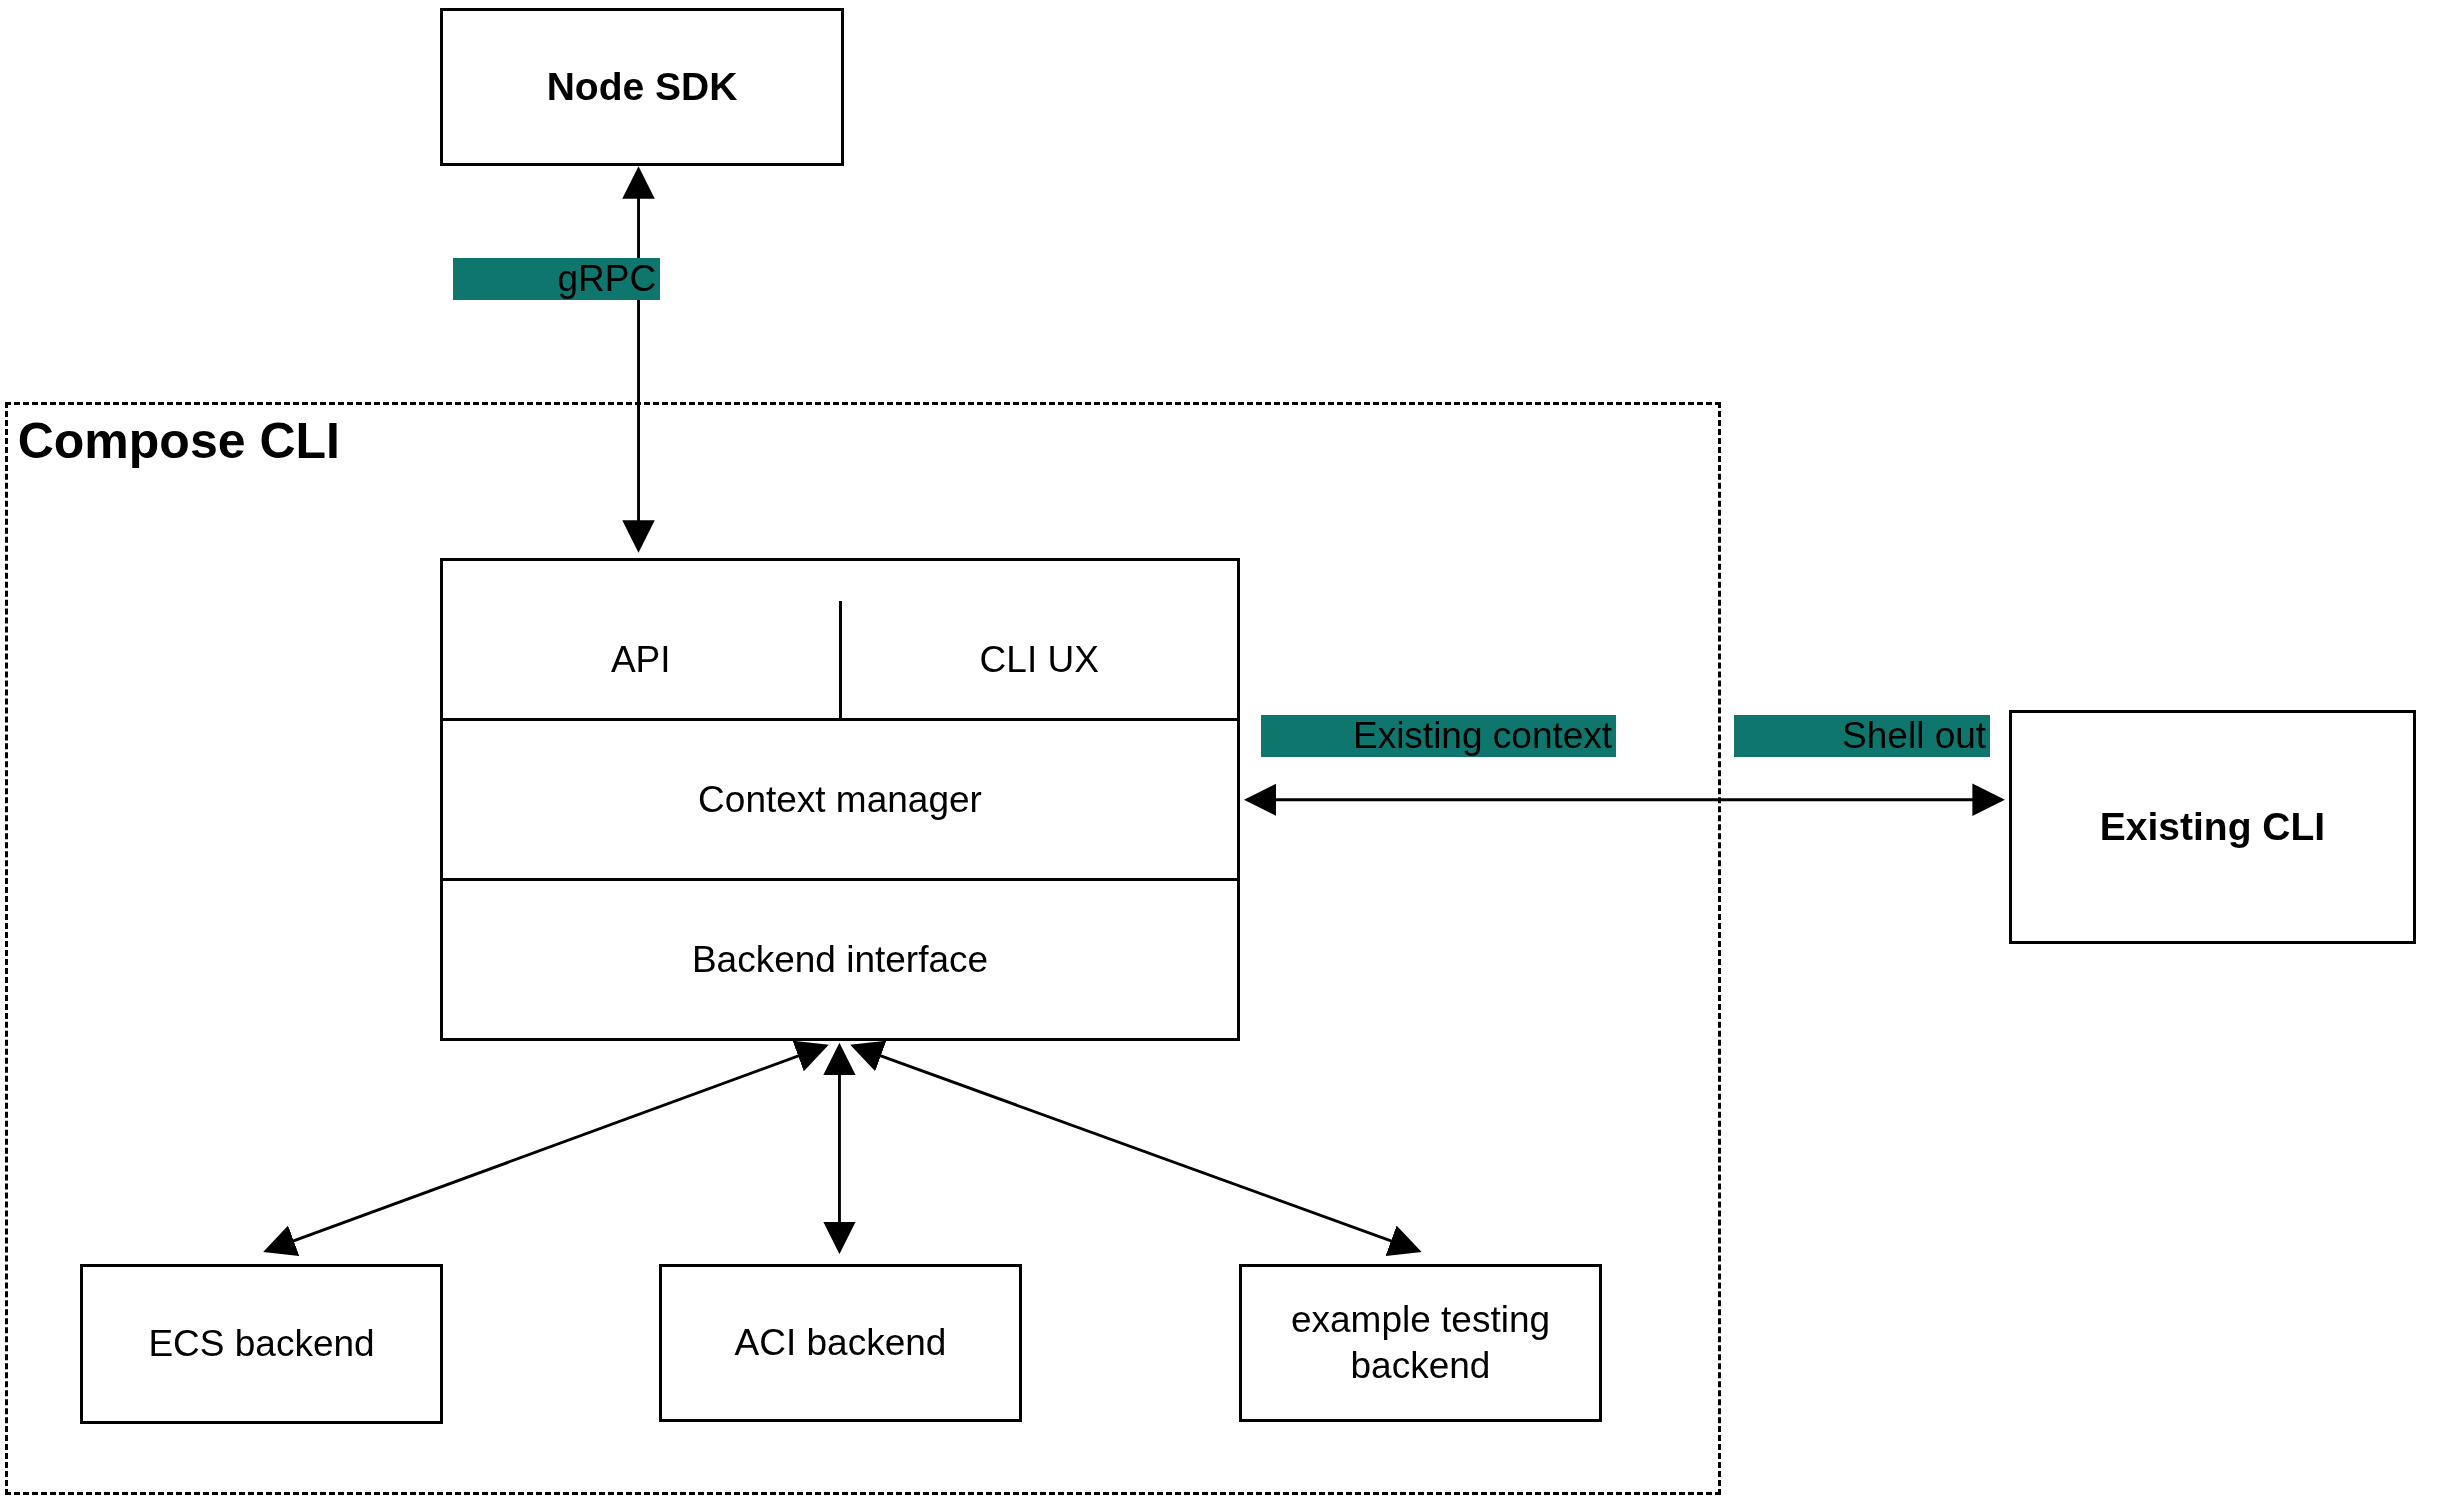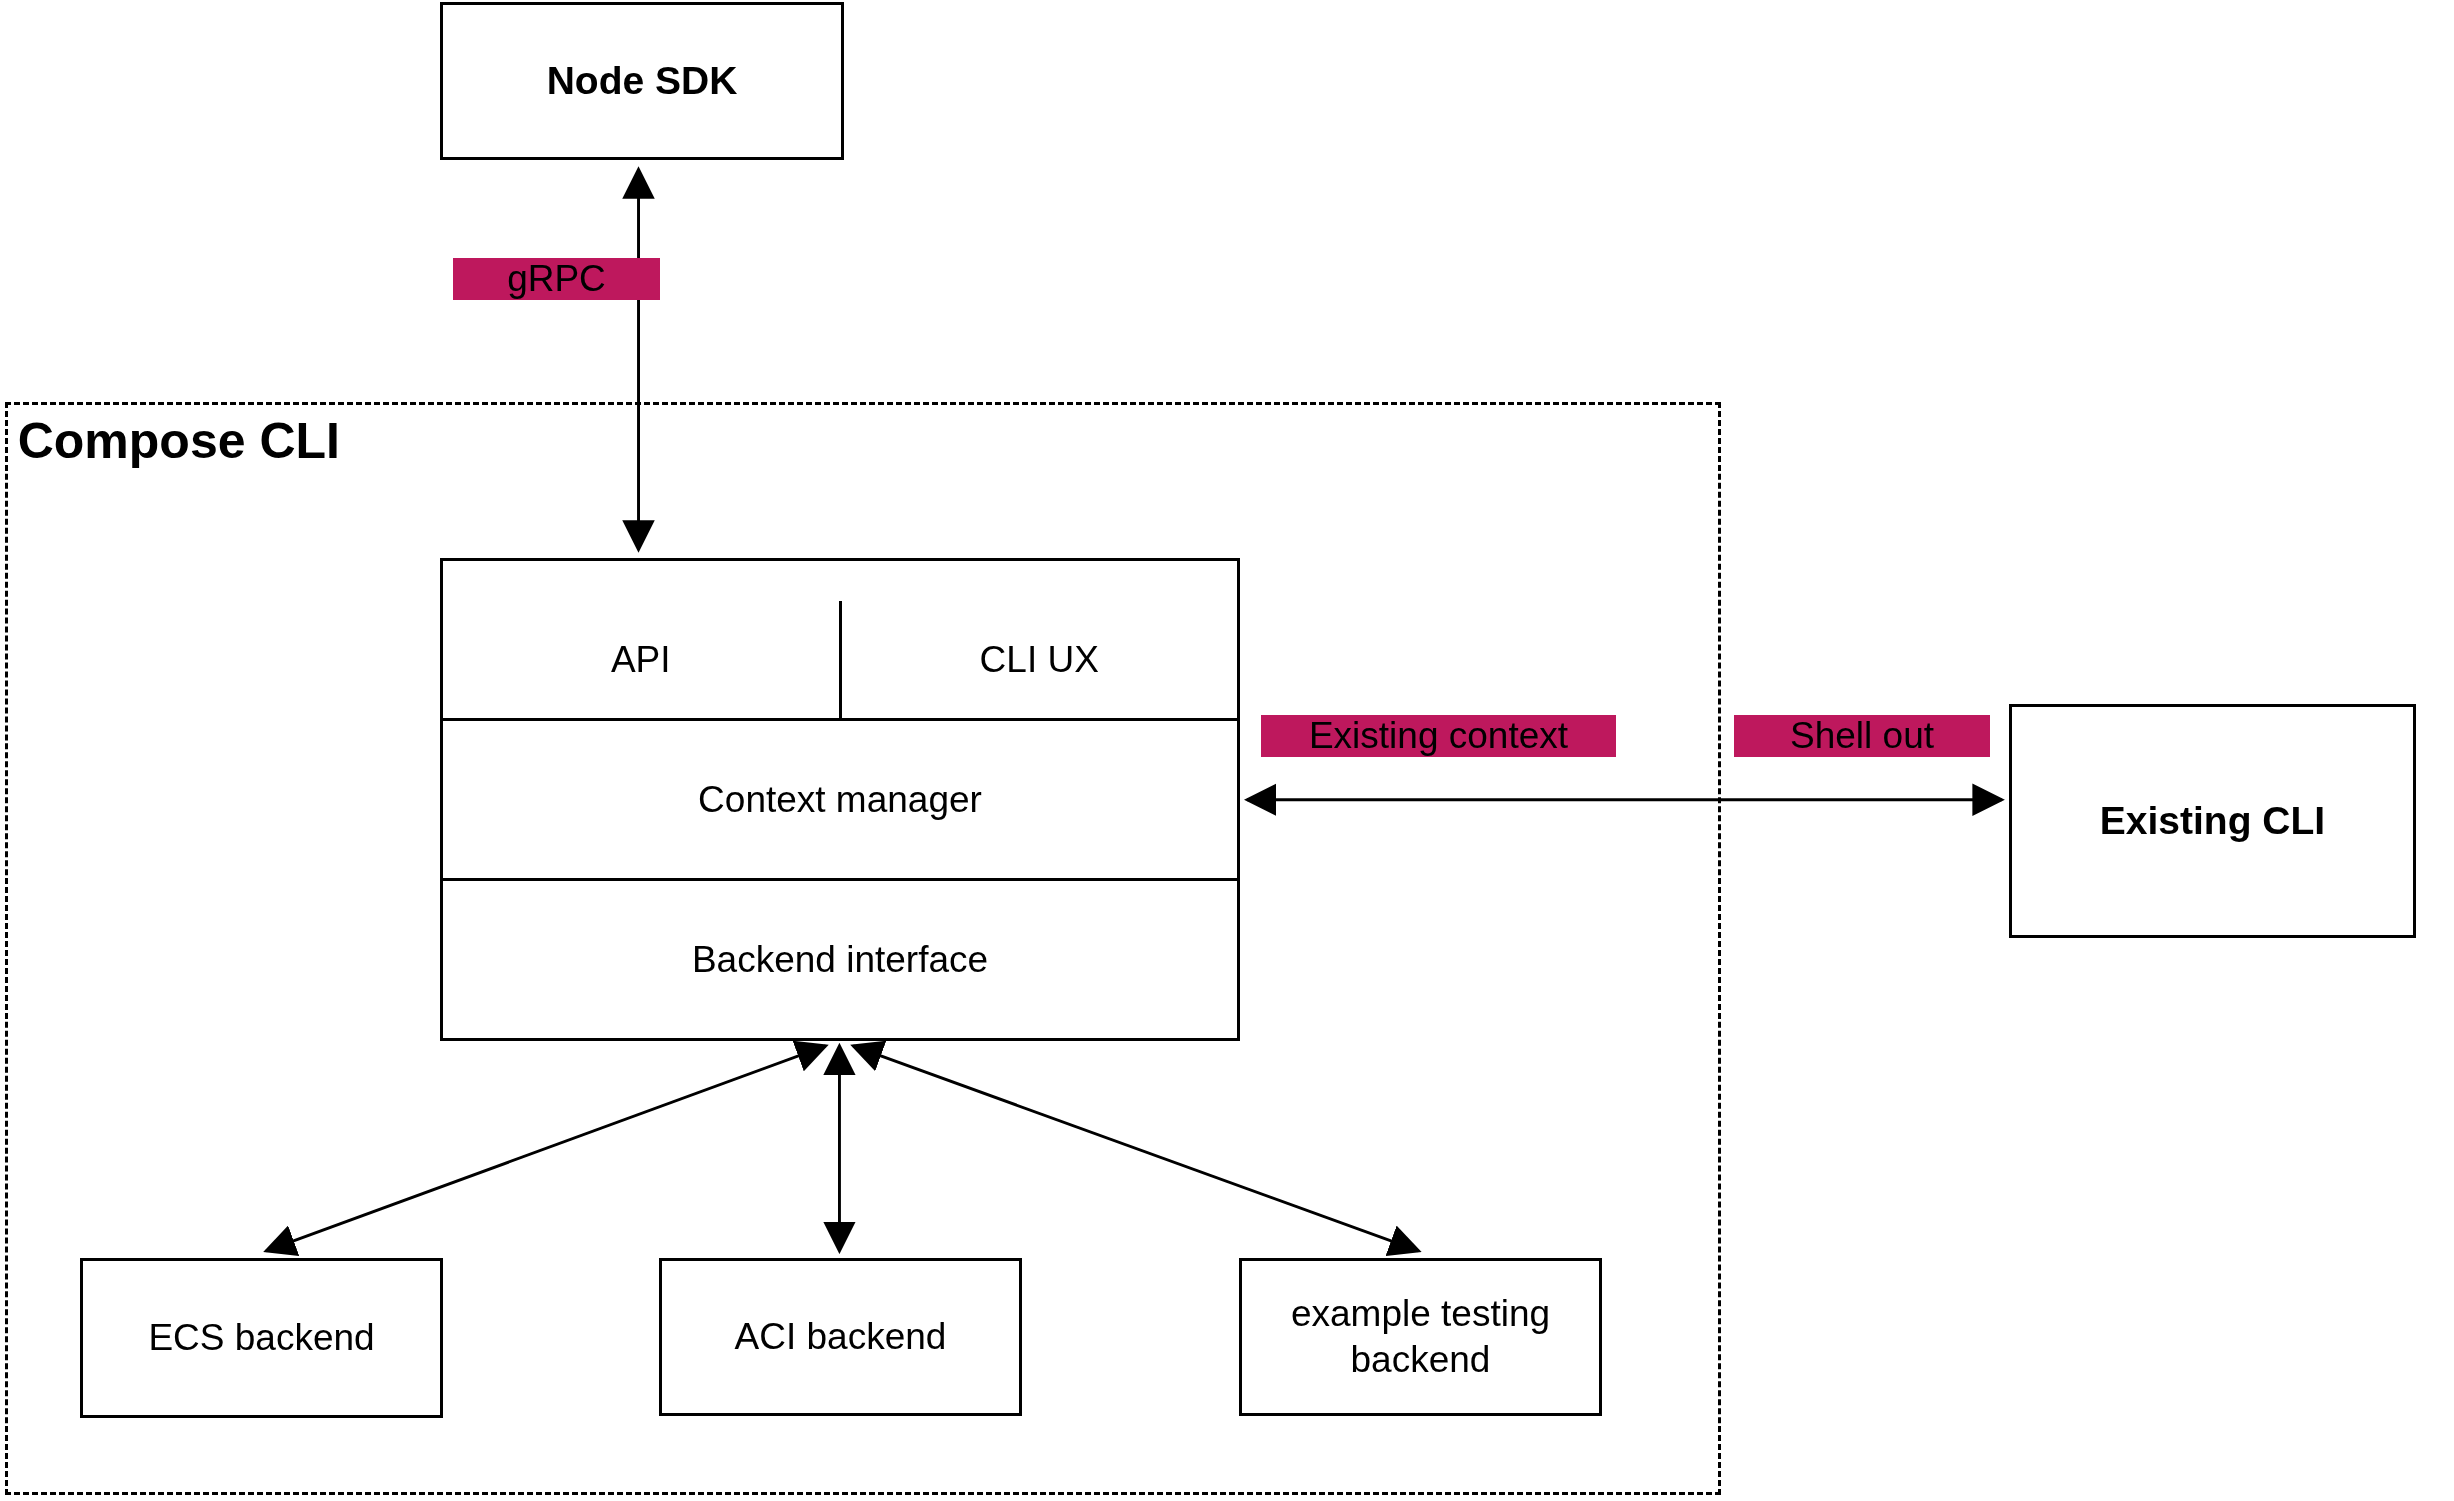--- a/index.html
+++ b/index.html
@@ -36,20 +36,21 @@
     position: absolute;
     background: #ffffff;
     border: 3px solid #000;
     display: flex;
     align-items: center;
     justify-content: center;
     text-align: center;
     font-size: 37px;
     line-height: 1.25;
     z-index: 2;
+    margin-top: 6px;
   }
   .bold { font-weight: bold; font-size: 39px; }
 
   .node-sdk   { left: 440px;  top: 2px;    width: 404px; height: 158px; }
   .existing-cli { left: 2009px; top: 704px; width: 407px; height: 234px; }
   .ecs-backend { left: 80px;   top: 1258px; width: 363px; height: 160px; padding: 0 15.8px; }
   .aci-backend { left: 659px;  top: 1258px; width: 363px; height: 158px; padding: 0 15.8px; }
   .example-backend { left: 1239px; top: 1258px; width: 363px; height: 158px; padding: 0 27.6px; }
 
   .compound {
@@ -79,23 +80,23 @@
   }
   .compound .cell.divider { border-right: 3px solid #000; }
   .compound .row.single {
     align-items: center;
     justify-content: center;
   }
 
   .edge-label {
     position: absolute;
     font-size: 37px;
-    text-align: center;
+    text-align: right;
     z-index: 4;
-    background: #be185d;
+    background: #0f766e;
     padding: 0 3.9px;
     white-space: nowrap;
   }
   .lbl-grpc { left: 453px; top: 258px; width: 207px; }
   .lbl-existing-context { left: 1261px; top: 715px; width: 355px; }
   .lbl-shell-out { left: 1734px; top: 715px; width: 256px; }
 
   svg.wires {
     position: absolute;
     left: 0; top: 0;

